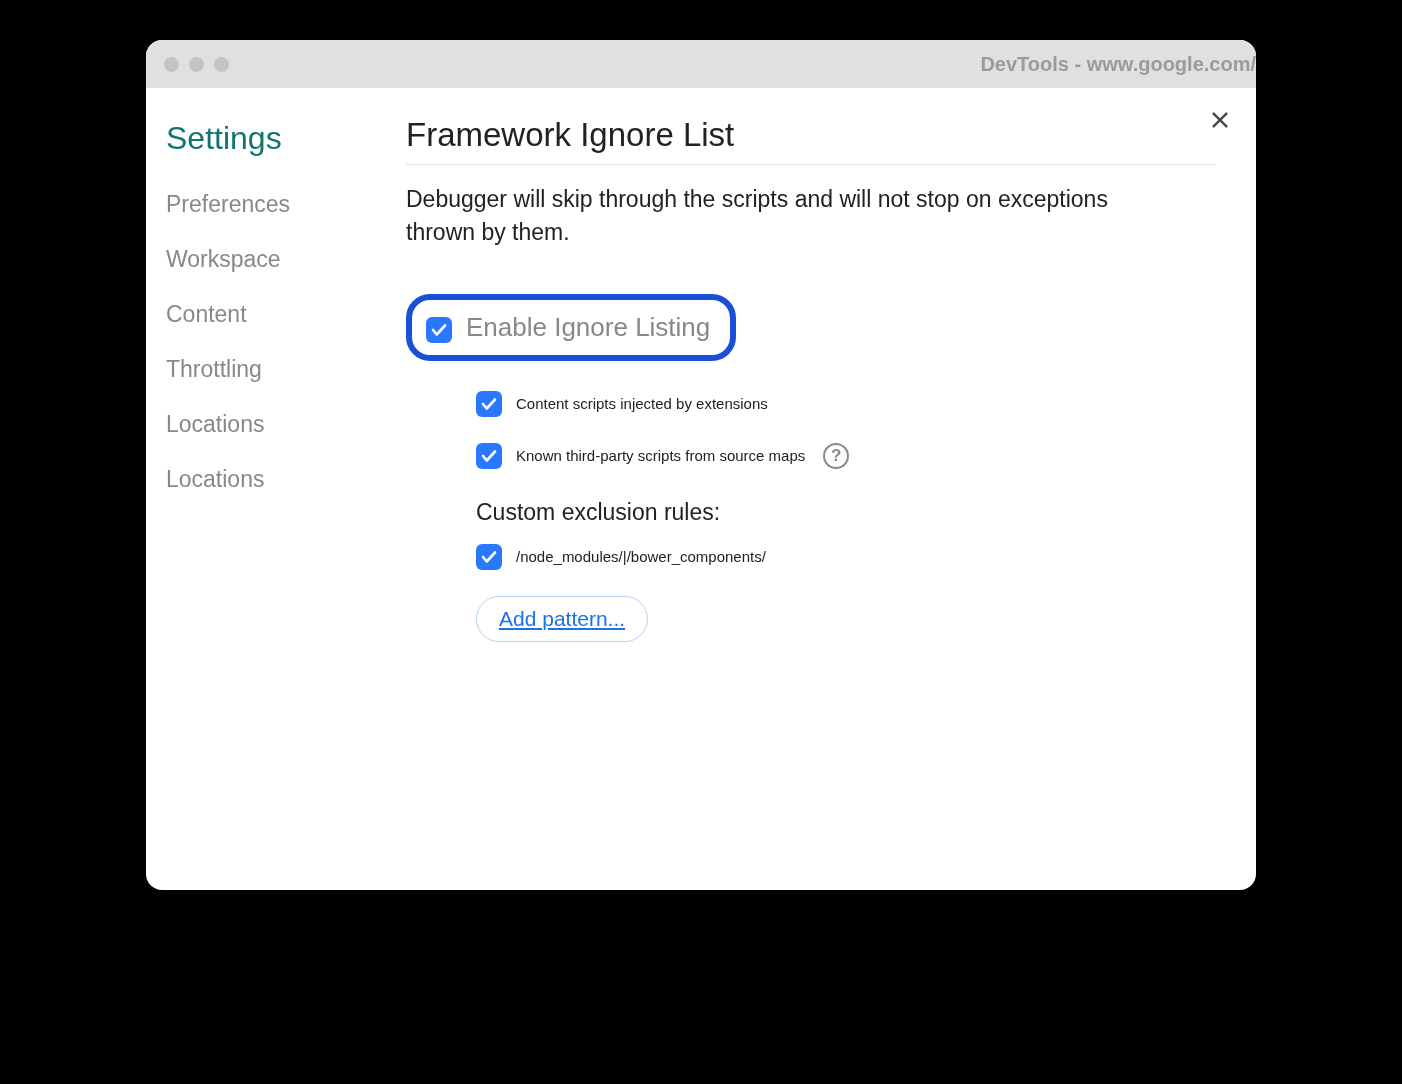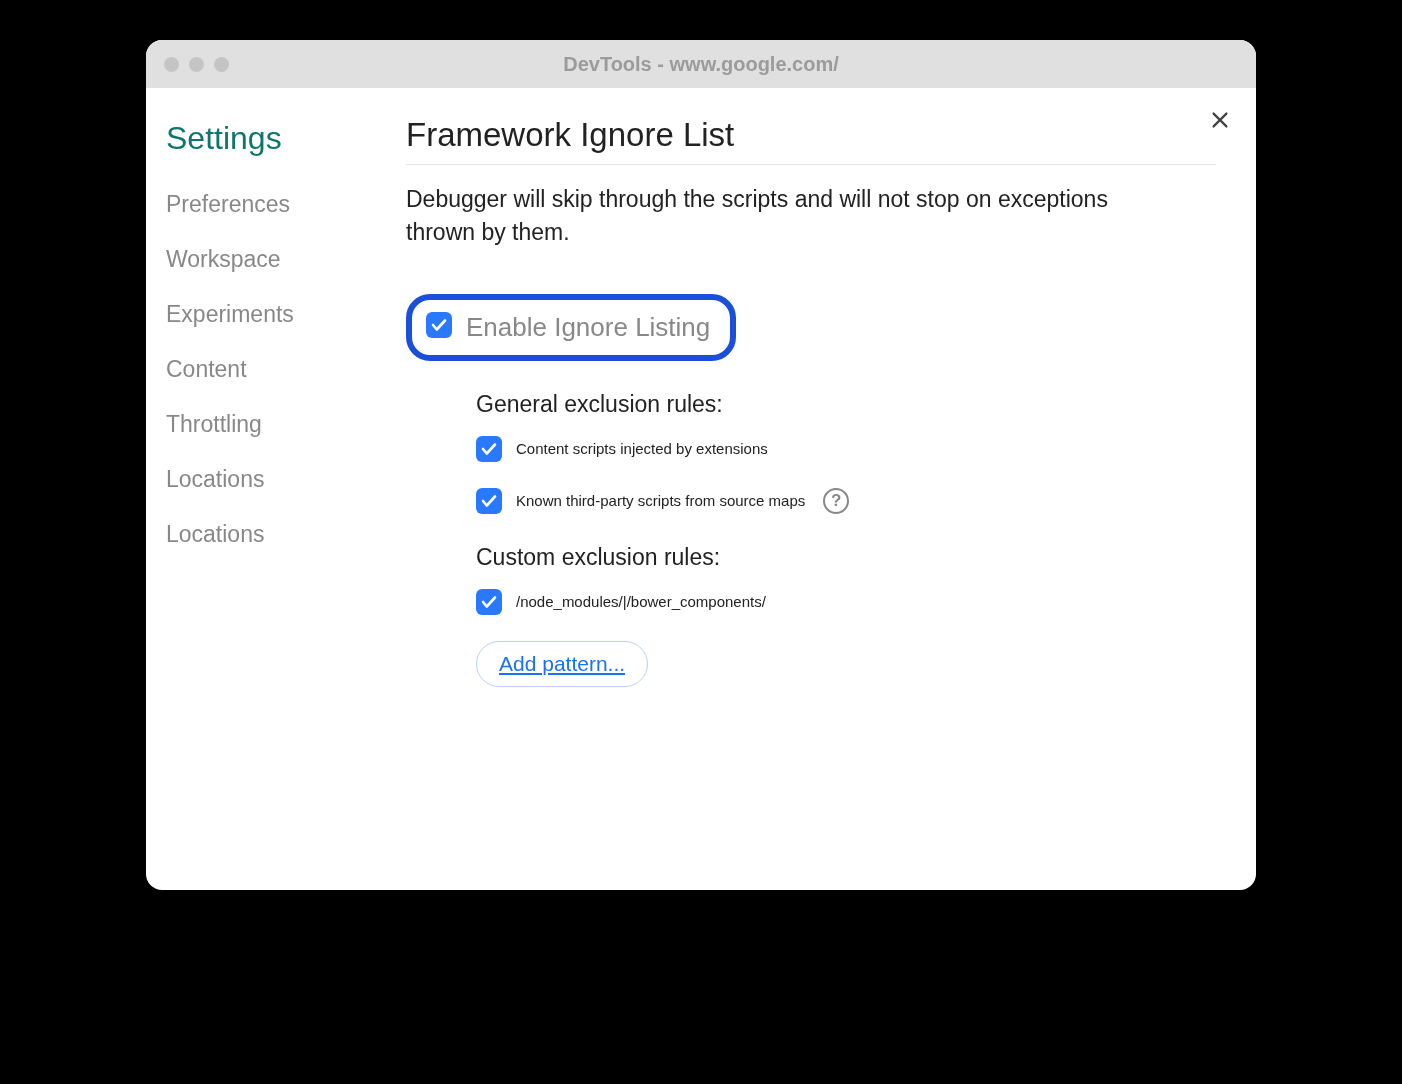--- a/index.html
+++ b/index.html
@@ -40,21 +40,21 @@
     .traffic-light {
       width: 15px;
       height: 15px;
       border-radius: 50%;
       background: #c4c4c4;
     }
     .titlebar-title {
       position: absolute;
       left: 0;
       right: 0;
-      text-align: center;
+      text-align: right;
       color: #9b9b9b;
       font-size: 20px;
       font-weight: 600;
       pointer-events: none;
     }
     .content {
       display: flex;
       height: calc(100% - 48px);
       position: relative;
     }
@@ -108,21 +108,21 @@
     }
     .description {
       font-size: 23px;
       color: #222;
       line-height: 1.45;
       margin-bottom: 44px;
       max-width: 760px;
     }
     .highlight-box {
       display: inline-flex;
-      align-items: flex-start;
+      align-items: flex-end;
       gap: 14px;
       border: 6px solid #1b4fd9;
       border-radius: 24px;
       padding: 12px 20px 12px 14px;
       margin-bottom: 30px;
     }
     .checkbox {
       width: 26px;
       height: 26px;
       background: #2979ff;
@@ -204,42 +204,40 @@
       <svg viewBox="0 0 24 24" fill="none" stroke="#444" stroke-width="2.5" stroke-linecap="round">
         <line x1="5" y1="5" x2="19" y2="19"></line>
         <line x1="19" y1="5" x2="5" y2="19"></line>
       </svg>
     </div>
 
     <div class="sidebar">
       <div class="sidebar-title">Settings</div>
       <div class="sidebar-item">Preferences</div>
       <div class="sidebar-item">Workspace</div>
-      <div class="sidebar-item">Experiments</div>
       <div class="sidebar-item">Content</div>
       <div class="sidebar-item">Throttling</div>
       <div class="sidebar-item">Locations</div>
       <div class="sidebar-item">Locations</div>
     </div>
 
     <div class="main">
       <div class="page-title">Framework Ignore List</div>
       <div class="description">Debugger will skip through the scripts and will not stop on exceptions thrown by them.</div>
 
       <div class="highlight-box">
         <div class="checkbox">
           <svg viewBox="0 0 24 24" fill="none" stroke="#fff" stroke-width="3.5" stroke-linecap="round" stroke-linejoin="round">
             <polyline points="4 12 9 18 20 6"></polyline>
           </svg>
         </div>
         <span class="highlight-label">Enable Ignore Listing</span>
       </div>
 
       <div class="section">
-        <div class="section-title">General exclusion rules:</div>
 
         <div class="check-row">
           <div class="checkbox">
             <svg viewBox="0 0 24 24" fill="none" stroke="#fff" stroke-width="3.5" stroke-linecap="round" stroke-linejoin="round">
               <polyline points="4 12 9 18 20 6"></polyline>
             </svg>
           </div>
           <span class="check-label">Content scripts injected by extensions</span>
         </div>
 

